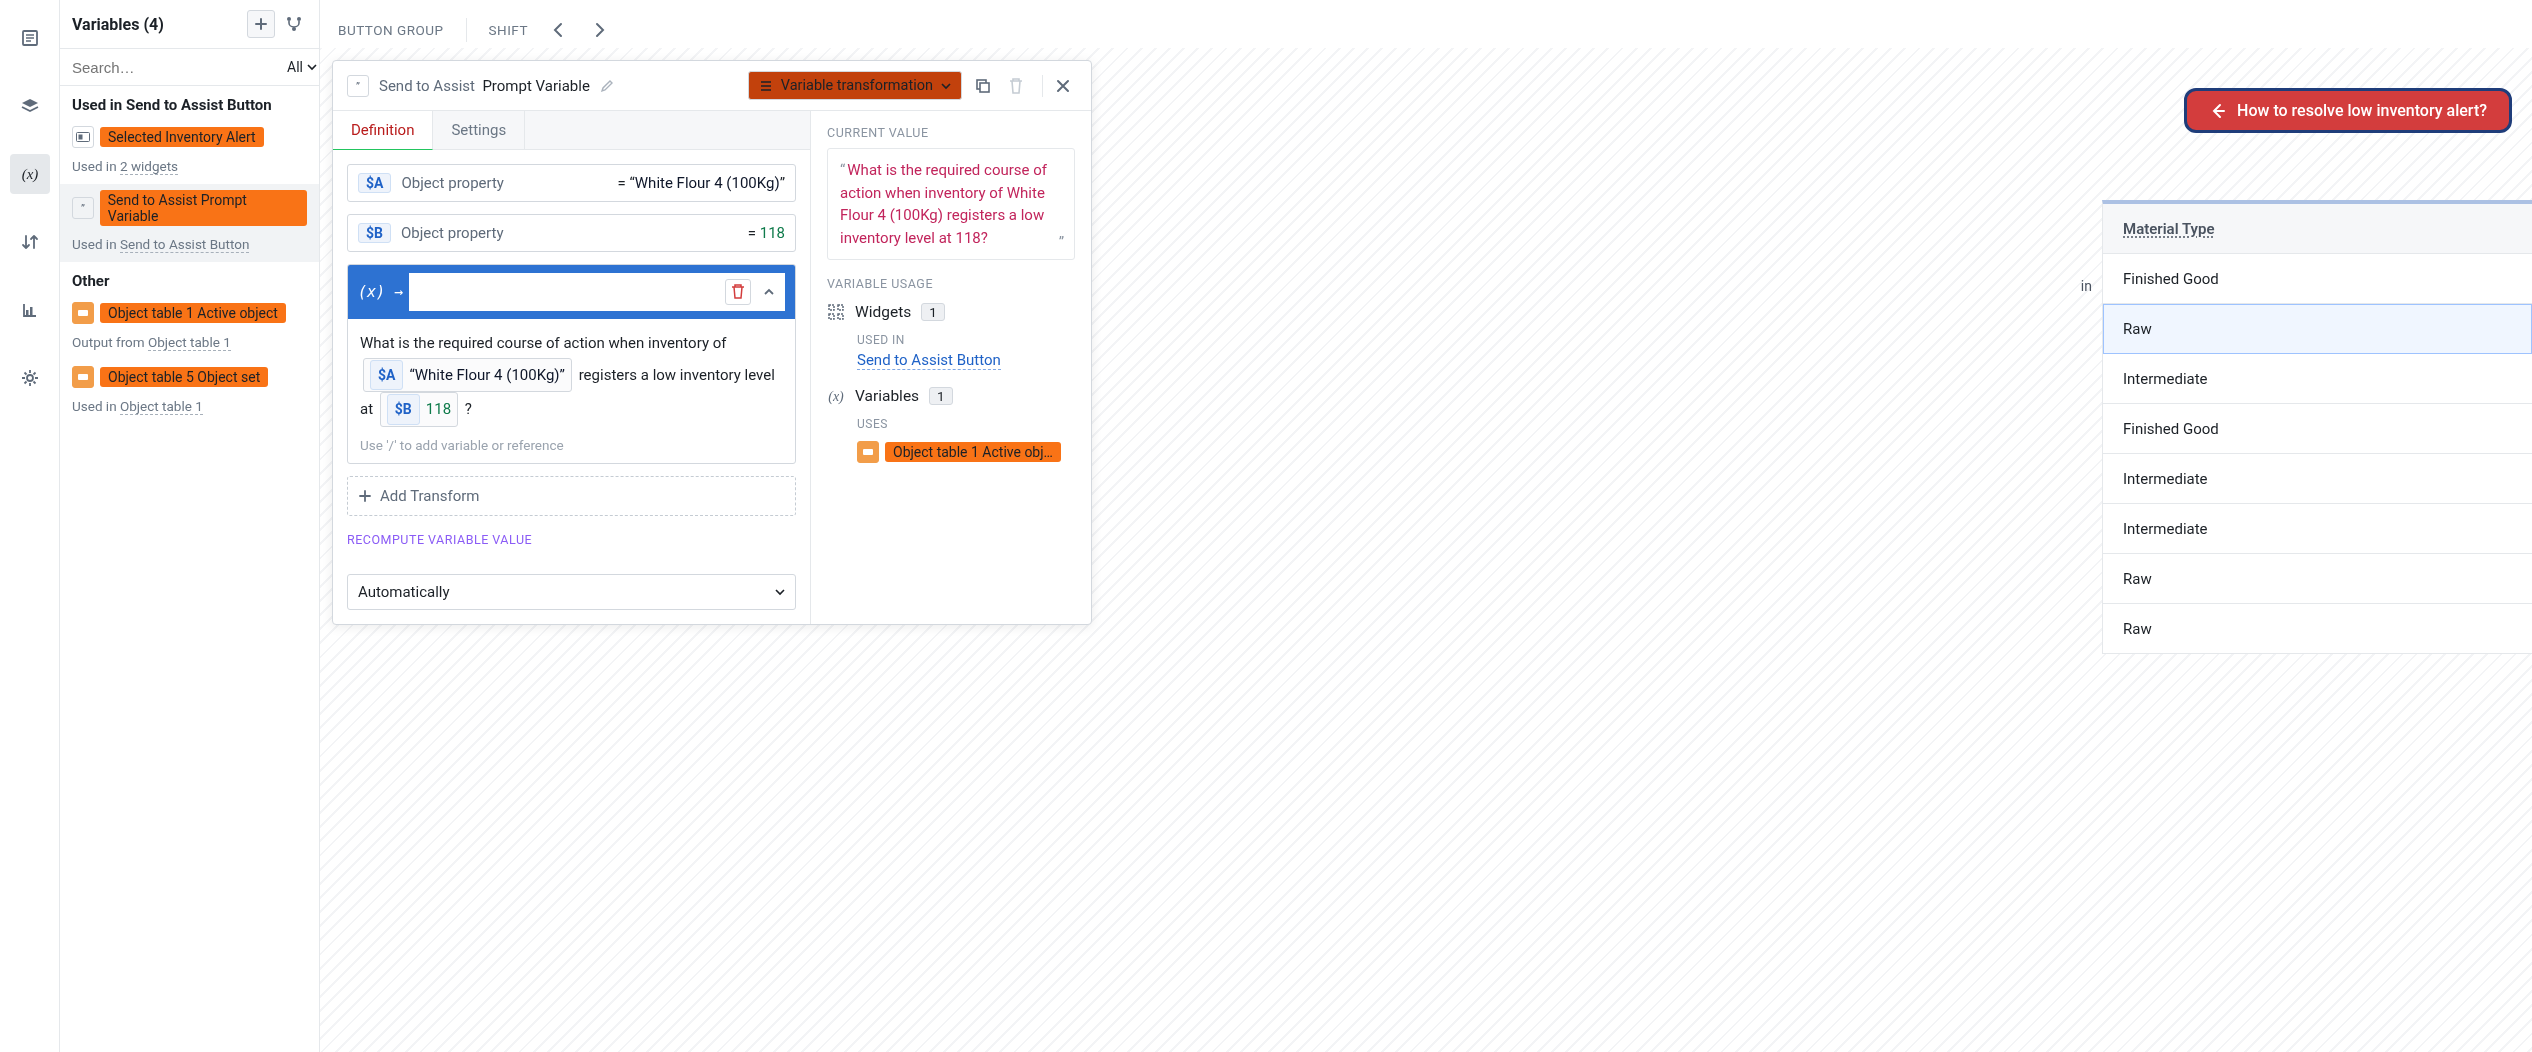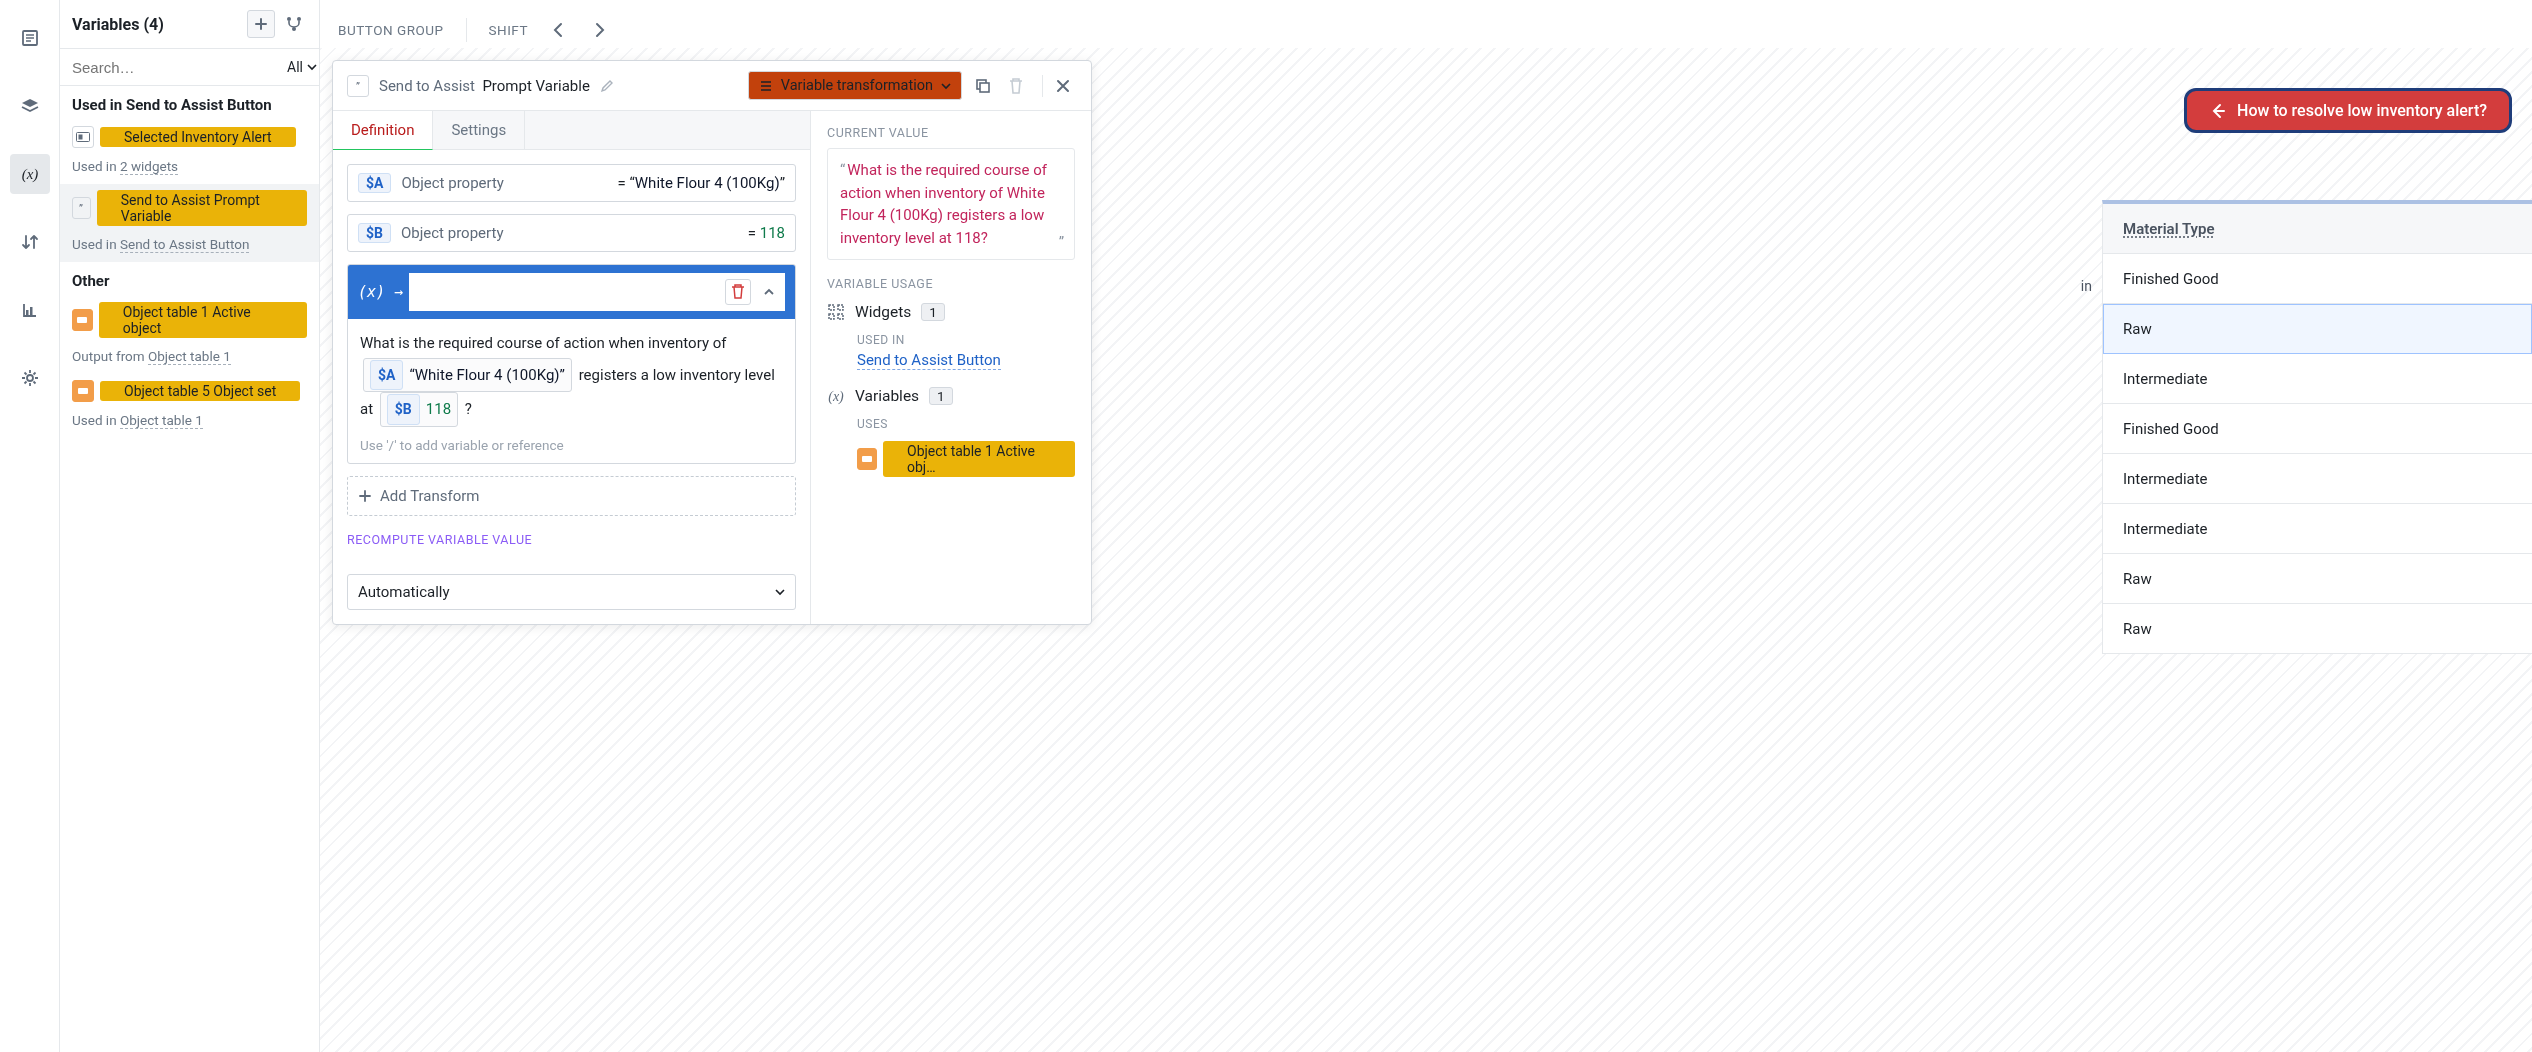--- a/index.html
+++ b/index.html
@@ -87,23 +87,23 @@
     padding: 6px 12px;
   }
   .var-item.active { background: #f1f3f5; }
   .chip {
     display: inline-flex;
     align-items: center;
     gap: 6px;
     font-size: 14px;
   }
   .chip-text {
-    background: #eab308;
+    background: #f97316;
     border-radius: 3px;
-    padding: 2px 24px;
+    padding: 2px 8px;
   }
   .chip-icon {
     width: 22px; height: 22px;
     border: 1px solid #d3d8de;
     border-radius: 3px;
     display: inline-flex; align-items: center; justify-content: center;
     font-size: 12px;
     color: #5f6b7a;
   }
   .chip-icon.orange {

